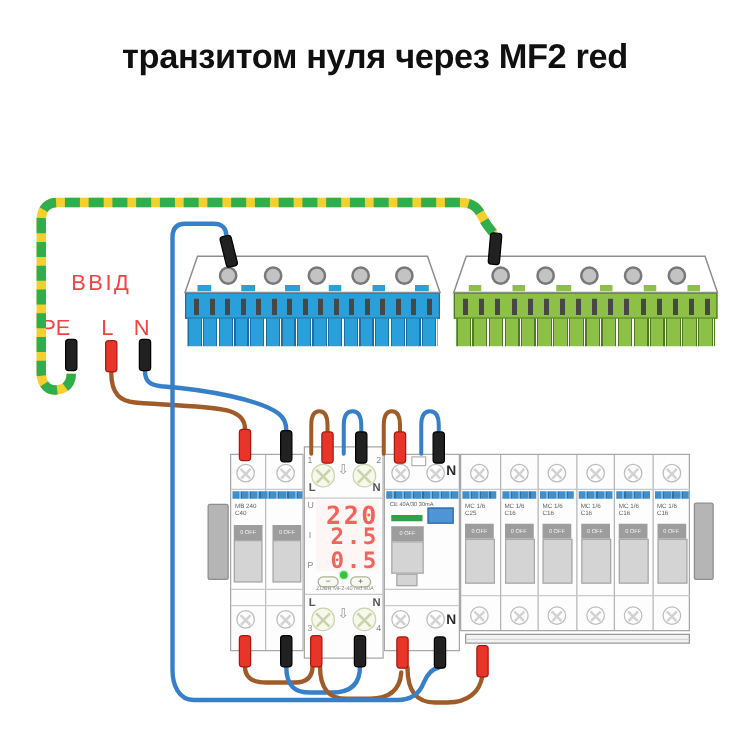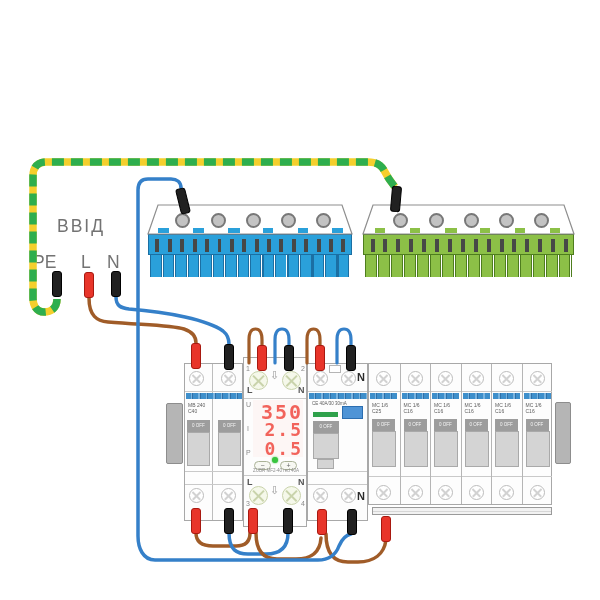--- a/index.html
+++ b/index.html
@@ -1,21 +1,21 @@
 <!DOCTYPE html>
 <html><head>
 <meta charset="utf-8">
 <style>
   html,body{margin:0;padding:0;background:#fff;}
   #stage{position:relative;width:600px;height:600px;background:#fff;overflow:hidden;
          font-family:"Liberation Sans",sans-serif;}
   .abs{position:absolute;}
   .title{left:0;top:26px;width:600px;text-align:center;font-size:27.5px;line-height:37px;
          font-weight:700;color:#101010;letter-spacing:-0.3px;}
-  .inlabel{font-size:17.5px;color:#737373;}
+  .inlabel{font-size:17.5px;color:#ef4444;}
   .dev{position:absolute;background:#fdfdfd;border:1px solid #a8a8a8;box-sizing:border-box;}
   .hline{position:absolute;left:0;right:0;height:1px;background:#c9c9c9;}
   .vline{position:absolute;top:0;bottom:0;width:1px;background:#bdbdbd;}
   .screw{position:absolute;width:15px;height:15px;border:1.5px solid #bcbcbc;border-radius:50%;
          background:#fff;box-sizing:border-box;}
   .screw::before,.screw::after{content:"";position:absolute;left:1px;right:1px;top:45%;height:1.5px;background:#d2d2d2;}
   .screw::before{transform:rotate(45deg);} .screw::after{transform:rotate(-45deg);}
   .screw.mf2s{width:19px;height:19px;border-color:#c9d3ab;background:#f5f8ea;}
   .screw.mf2s::before,.screw.mf2s::after{background:#c9d3ab;}
   .bscrew{position:absolute;width:15px;height:15px;border-radius:50%;background:#c3c3c3;
@@ -43,20 +43,21 @@
   .led{position:absolute;width:6px;height:6px;border-radius:50%;background:#39c43f;box-shadow:0 0 2px #39c43f;}
   .endstop{position:absolute;background:#b5b5b5;border:1px solid #8d8d8d;border-radius:2px;box-sizing:border-box;z-index:1;}
   .sb-cell{position:absolute;top:0;height:140px;box-sizing:border-box;}
 </style>
 </head>
 <body>
 
 <div id="stage">
 
   <div class="abs title">
+    <div>транзитом нуля через MF2 red</div>
   </div>
 
   <div class="abs inlabel" style="left:57px;top:216px;letter-spacing:2px;">ВВІД</div>
   <div class="abs inlabel" style="left:33px;top:252px;">PE</div>
   <div class="abs inlabel" style="left:81px;top:252px;">L</div>
   <div class="abs inlabel" style="left:107px;top:252px;">N</div>
 
   <div class="busbody" style="left:148px;top:234px;width:204px;height:21px;background:#2aa0da;border:1px solid #1b6fa3;">
     <div style="position:absolute;left:2px;right:2px;top:4px;height:13px;border-radius:3px;
       background:repeating-linear-gradient(90deg,transparent 0 4.5px,#474747 4.5px 8.5px,transparent 8.5px 12.4px);"></div>
@@ -100,21 +101,21 @@
     <div class="screw mf2s" style="left:5px;top:13px;"></div>
     <div class="screw mf2s" style="left:38px;top:13px;"></div>
     <div class="arrow" style="left:26px;top:11px;">⇩</div>
     <div class="mf2ln" style="left:3px;top:27px;">L</div>
     <div class="mf2ln" style="left:54px;top:27px;">N</div>
     <div class="hline" style="top:40px;"></div>
     <div class="abs" style="left:9px;top:42px;width:50px;height:57px;background:#fdf6f5;"></div>
     <div class="mf2small" style="left:2px;top:43px;">U</div>
     <div class="mf2small" style="left:3px;top:67px;">I</div>
     <div class="mf2small" style="left:2px;top:91px;">P</div>
-    <div class="digit" style="left:9px;top:42px;font-size:20px;">350</div>
+    <div class="digit" style="left:9px;top:42px;font-size:20px;">220</div>
     <div class="digit" style="left:9px;top:61px;font-size:18px;">2.5</div>
     <div class="digit" style="left:9px;top:80px;font-size:18px;">0.5</div>
     <div class="led" style="left:28px;top:99px;"></div>
     <div class="btn" style="left:10px;top:103px;">−</div>
     <div class="btn" style="left:36px;top:103px;">+</div>
     <div class="dev-text" style="left:9px;top:110px;font-size:4.5px;color:#8b8b8b;">ZUBR MF2-40 red 40A</div>
     <div class="hline" style="top:117px;"></div>
     <div class="mf2ln" style="left:3px;top:119px;">L</div>
     <div class="mf2ln" style="left:54px;top:119px;">N</div>
     <div class="arrow" style="left:26px;top:126px;">⇩</div>

